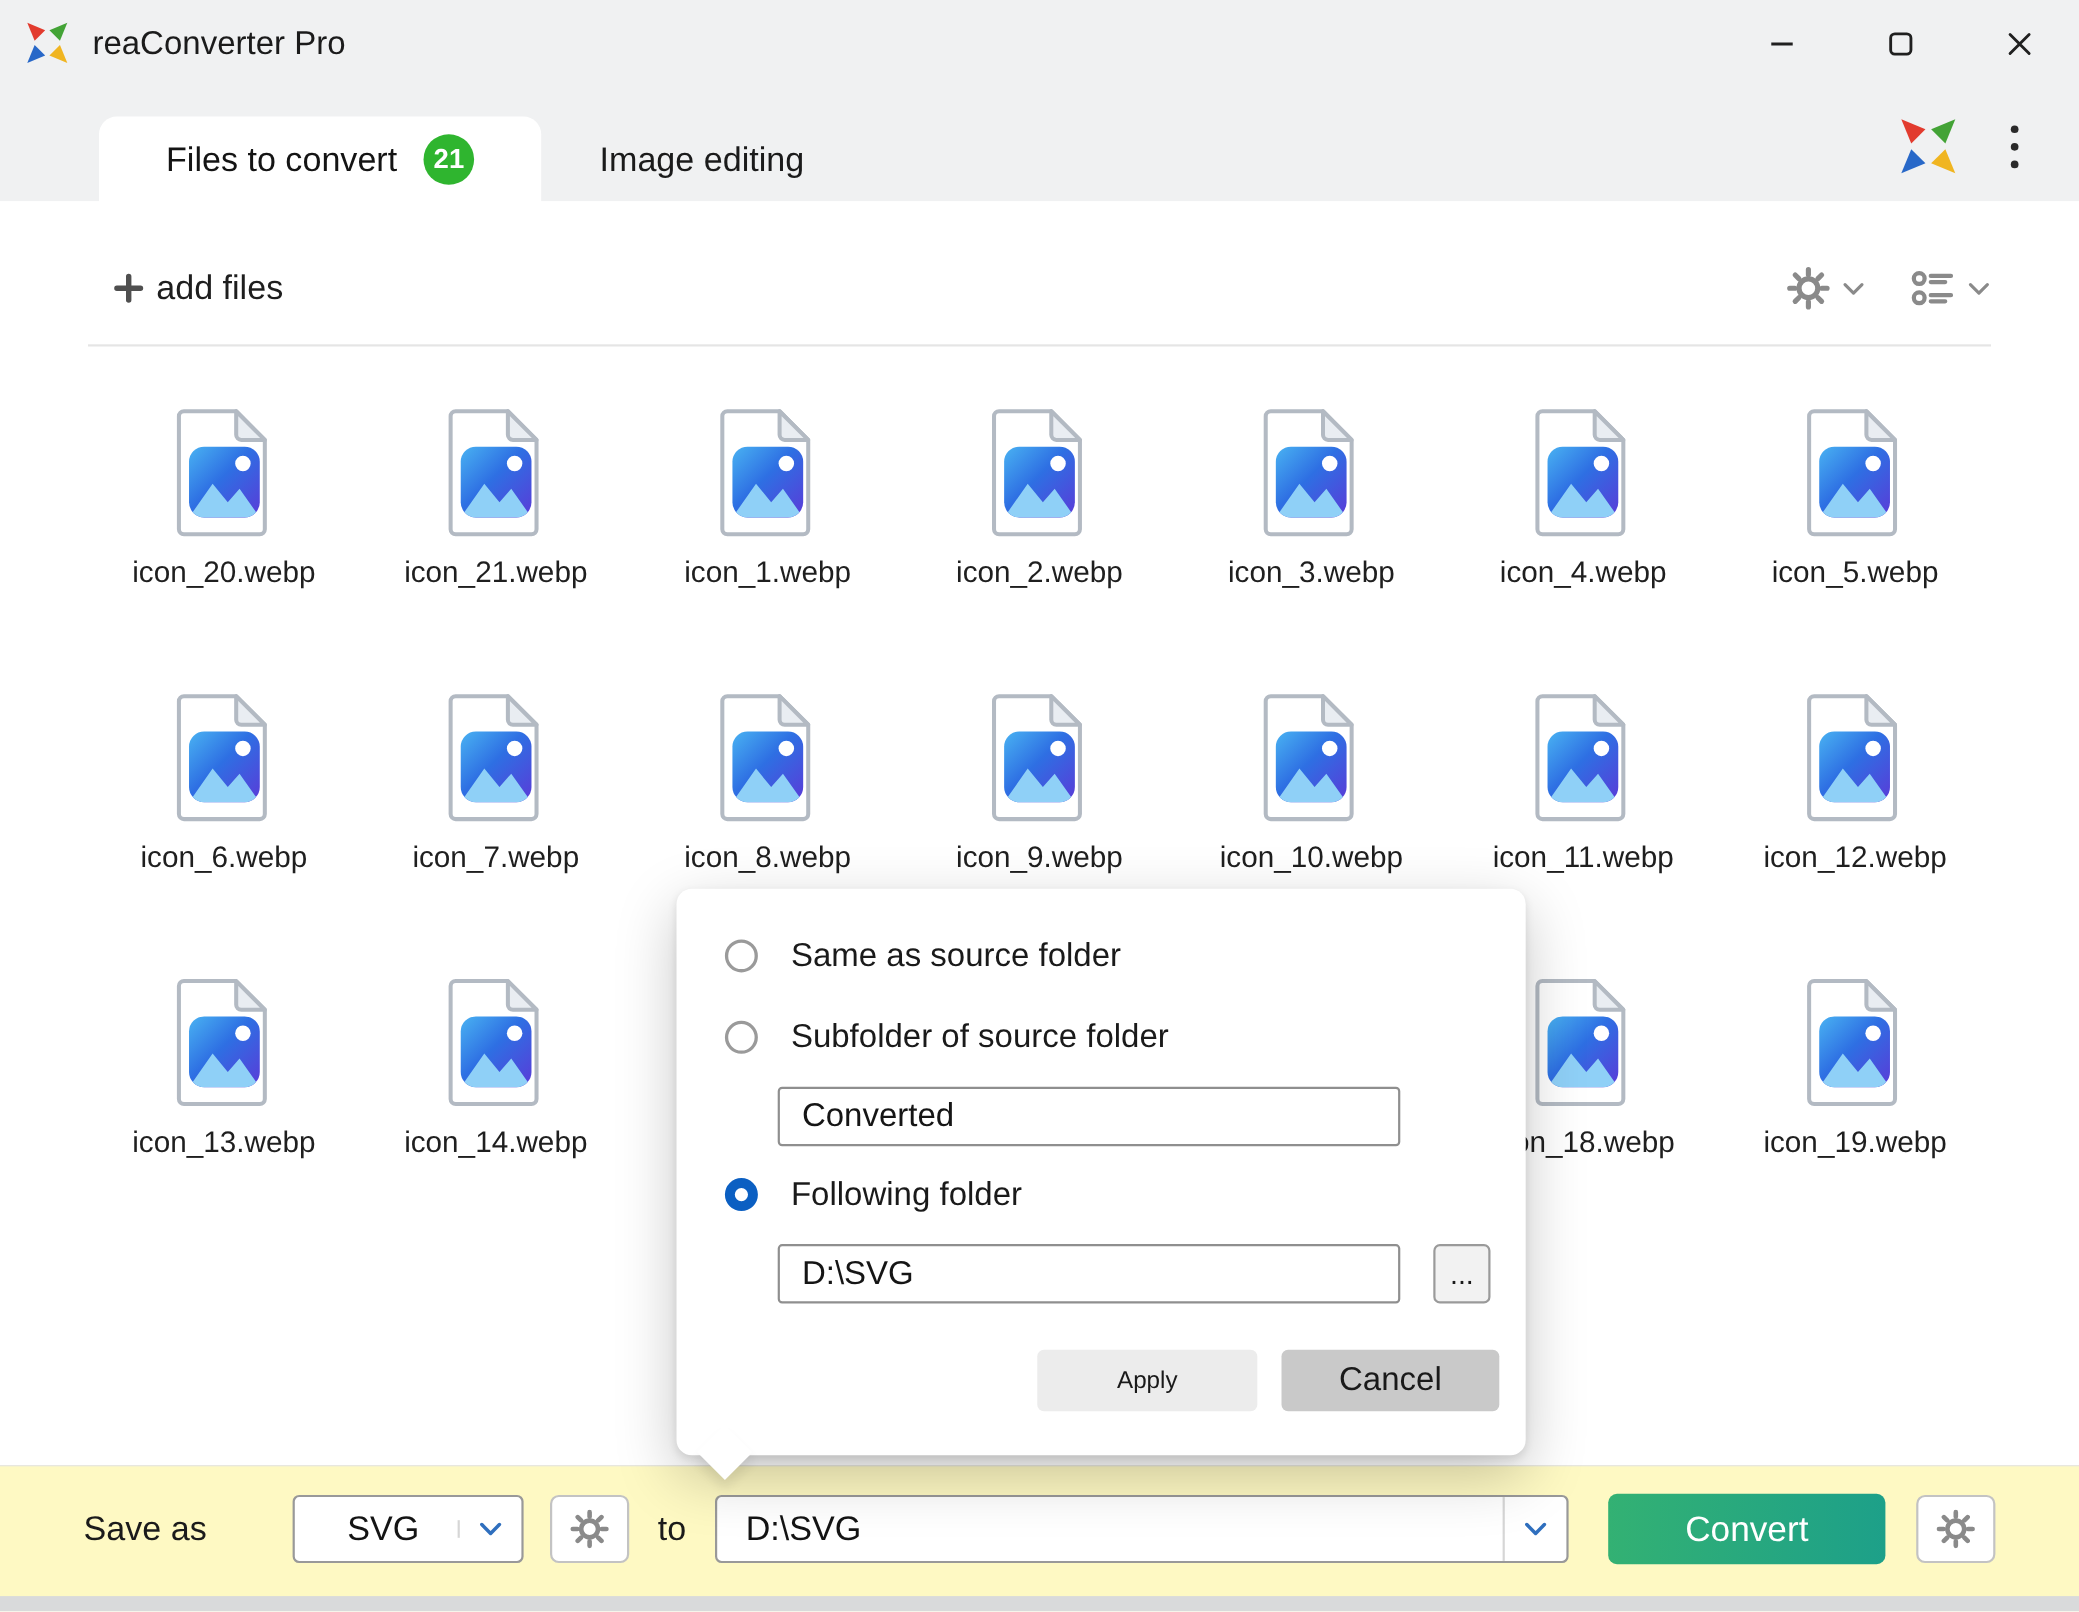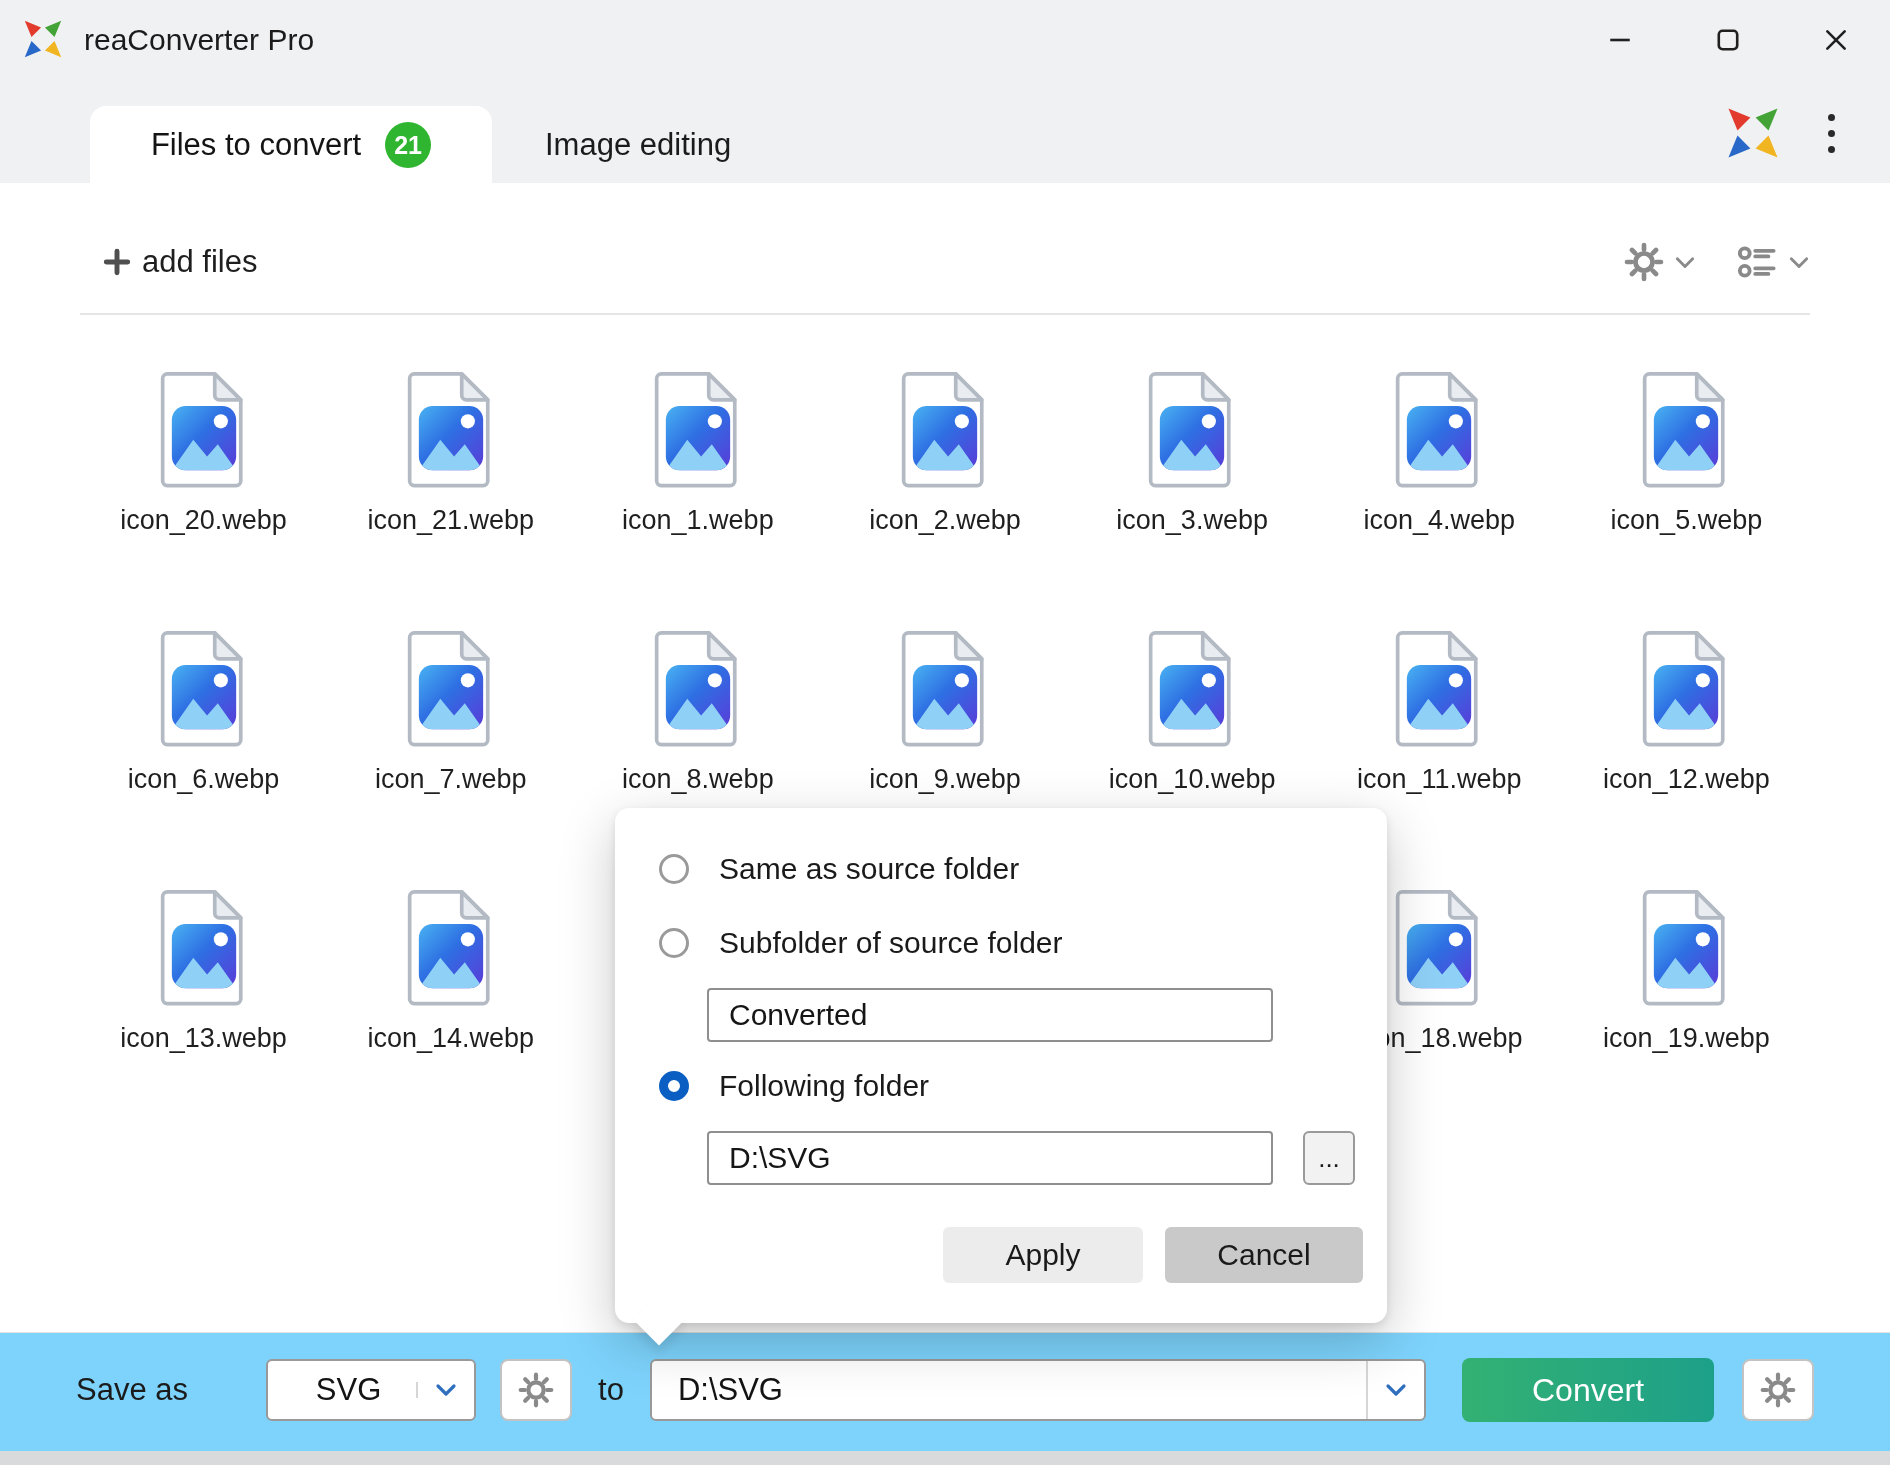--- a/index.html
+++ b/index.html
@@ -74,27 +74,27 @@
     font-size:30px; padding:0 20px; font-family:inherit; color:#151515; background:#fff;
   }
   .input-sub { margin-top:28px; margin-left:48px; display:block; }
   .folder-row { margin-top:28px; margin-left:48px; display:flex; align-items:center; gap:30px; }
   .browse-btn {
     width:52px; height:54px; border:2px solid #9a9a9a; border-radius:6px; background:#f2f2f2;
     font-size:26px; color:#1a1a1a; display:flex; align-items:center; justify-content:center;
     font-family:inherit;
   }
   .popup-buttons { display:flex; justify-content:flex-end; gap:22px; margin-top:42px; }
-  .btn-apply  { width:200px; height:56px; background:#ececec; border:none; border-radius:6px; font-size:30px; color:#1a1a1a; font-family:inherit; }
+  .btn-apply  { width:200px; height:56px; background:#ececec; border:none; border-radius:6px; font-size:22px; color:#1a1a1a; font-family:inherit; }
   .btn-cancel { width:198px; height:56px; background:#c9c9c9; border:none; border-radius:6px; font-size:30px; color:#1a1a1a; font-family:inherit; }
 
   
   .bottombar {
     position:absolute; left:0; right:0; bottom:0; height:133px;
-    background:#7dd3fc; border-top:1px solid #e3e3e3;
+    background:#fef9c3; border-top:1px solid #e3e3e3;
     display:flex; align-items:center; padding:0 76px 18px 76px;
   }
   .bottombar::after { content:""; position:absolute; left:0; right:0; bottom:0; height:14px; background:#d9dadb; }
   .saveas-label { font-size:31px; margin-right:78px; color:#1b1b1b; }
   .format-select {
     width:210px; height:62px; background:#fff; border:2px solid #999; border-radius:6px;
     display:flex; align-items:center; overflow:hidden;
   }
   .format-accent { width:13px; background:#16427e; }
   .format-value { flex:1; display:flex; align-items:center; justify-content:center; font-size:31px; color:#141414; }

